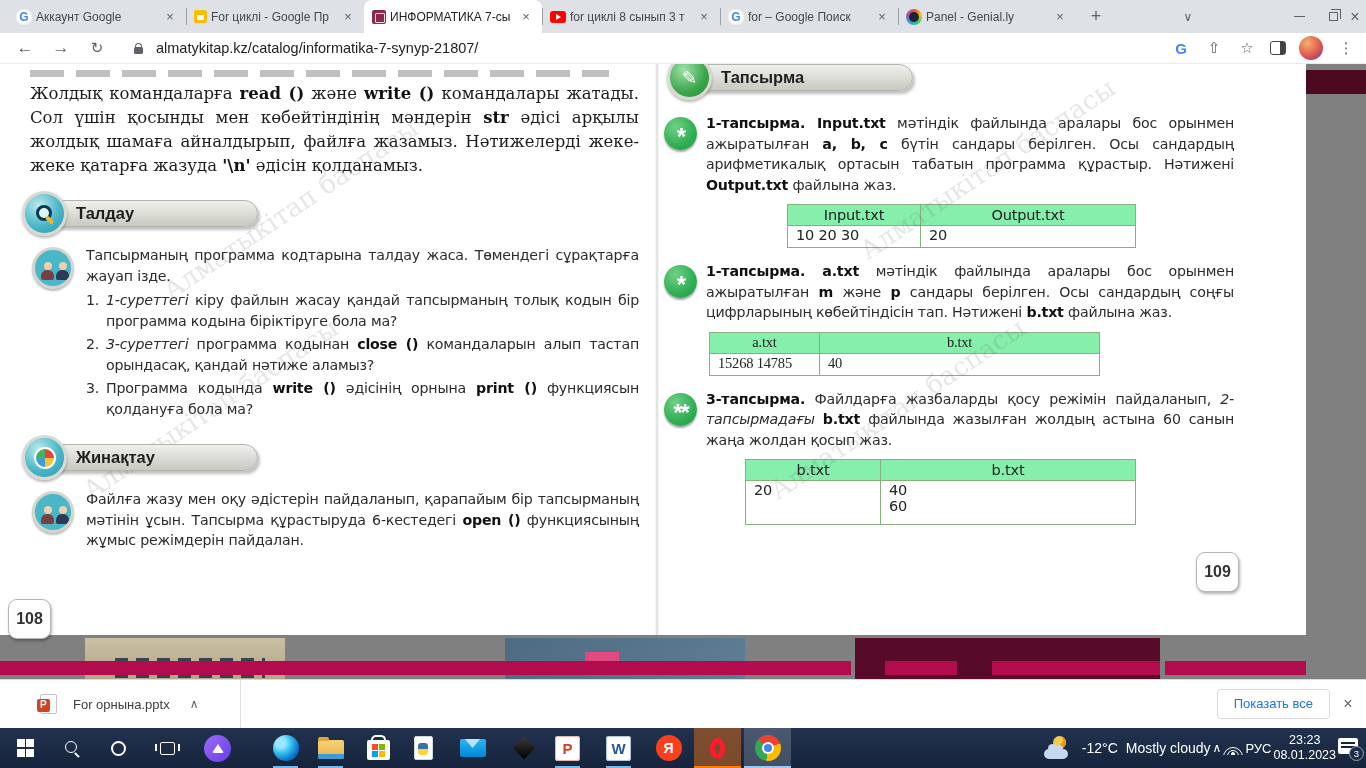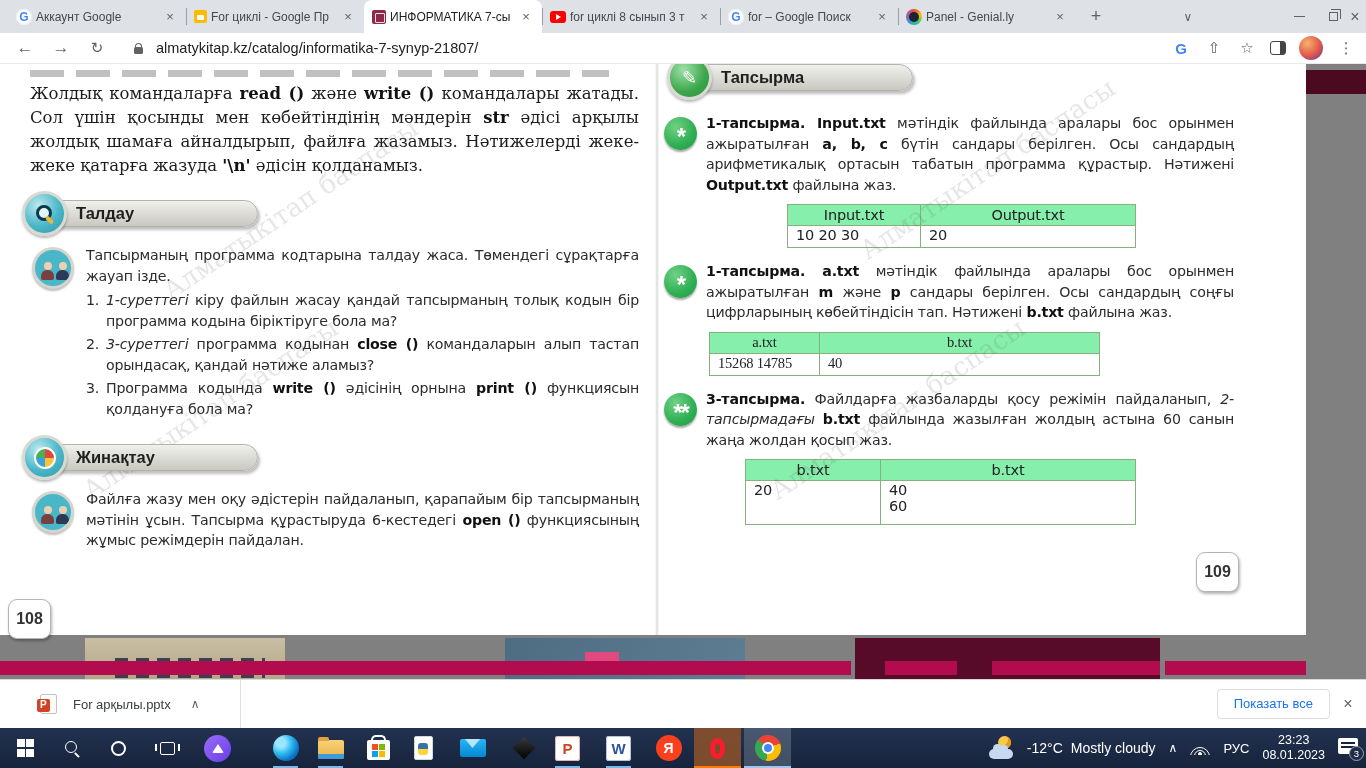--- a/index.html
+++ b/index.html
@@ -138,21 +138,21 @@
   .ic-explorer { position:relative; width:26px; height:19px; background:linear-gradient(#f9d277,#eab24b); border-radius:2px; margin-top:3px; } .ic-explorer::before { content:""; position:absolute; left:0; top:-3px; width:11px; height:4px; background:#e0a33e; border-radius:2px 2px 0 0; } .ic-explorer::after { content:""; position:absolute; left:0; bottom:0; width:100%; height:5px; background:#3f9bd8; border-radius:0 0 2px 2px; }
   .ic-store { position:relative; width:23px; height:20px; background:#fff; border-radius:2px; margin-top:4px; display:flex; align-items:center; justify-content:center; } .ic-store::before { content:""; position:absolute; top:-5px; width:11px; height:7px; border:2px solid #fff; border-bottom:none; border-radius:5px 5px 0 0; } .ic-store i { display:grid; grid-template-columns:6px 6px; grid-template-rows:6px 6px; gap:1px; } .ic-store i b:nth-child(1){background:#f25022;} .ic-store i b:nth-child(2){background:#7fba00;} .ic-store i b:nth-child(3){background:#00a4ef;} .ic-store i b:nth-child(4){background:#ffb900;}
   .ic-python { position:relative; width:19px; height:24px; background:#fff; border-radius:2px; border:1px solid #cfd8dc; } .ic-python::before { content:""; position:absolute; left:3px; top:6px; width:10px; height:6px; background:#3572a5; border-radius:3px 3px 0 0; } .ic-python::after { content:""; position:absolute; left:3px; top:12px; width:10px; height:6px; background:#ffd43b; border-radius:0 0 3px 3px; }
   .ic-mail { position:relative; width:26px; height:18px; background:linear-gradient(#29b6f6,#0288d1); border-radius:2px; overflow:hidden; } .ic-mail::before { content:""; position:absolute; left:-4px; top:-11px; width:34px; height:20px; background:#b3e5fc; transform:rotate(0deg); clip-path:polygon(0 0,50% 100%,100% 0); }
   .ic-inkscape { width:16px; height:16px; background:linear-gradient(135deg,#3a3a3a,#000); transform:rotate(45deg); }
   .ic-doc { position:relative; width:25px; height:25px; background:#fff; border-radius:3px; display:flex; align-items:center; justify-content:center; font-weight:bold; font-size:15px; }
   .ic-doc.ppt { color:#d04423; box-shadow:inset 0 0 0 1px #e4b6a8; } .ic-doc.word { color:#2b579a; box-shadow:inset 0 0 0 1px #b2c4e0; }
   .ic-yandex { width:26px; height:26px; border-radius:50%; background:#fc3f1d; color:#fff; font-weight:bold; font-size:14px; display:flex; align-items:center; justify-content:center; }
   .ic-opera { width:15px; height:21px; border:5px solid #ff1b2d; border-radius:50%; }
   .ic-chrome { position:relative; width:26px; height:26px; border-radius:50%; background:conic-gradient(from -50deg,#ea4335 0 33%,#fbbc05 33% 66%,#34a853 66% 100%); } .ic-chrome::before { content:""; position:absolute; inset:7px; border-radius:50%; background:#fff; } .ic-chrome::after { content:""; position:absolute; inset:9px; border-radius:50%; background:#4285f4; }
-  .tray { position:absolute; right:6px; top:0; height:40px; display:flex; align-items:center; gap:13px; color:#fff; }
+  .tray { position:absolute; right:6px; top:0; height:40px; display:flex; align-items:center; gap:2px; color:#fff; }
   .weather { display:flex; align-items:center; gap:8px; }
   .wx-icon { position:relative; width:30px; height:24px; }
   .wx-moon { position:absolute; left:9px; top:0; width:13px; height:13px; border-radius:50%; background:#f7c948; box-shadow:inset -3px -3px 0 0 #e8961c; }
   .wx-cloud { position:absolute; left:0; bottom:1px; width:24px; height:10px; background:#c7d9f0; border-radius:8px; } .wx-cloud::before { content:""; position:absolute; left:4px; top:-5px; width:9px; height:9px; border-radius:50%; background:#c7d9f0; } .wx-cloud::after { content:""; position:absolute; left:11px; top:-4px; width:8px; height:8px; border-radius:50%; background:#c7d9f0; }
   .wx-text { font-size:14px; }
   .tray-caret { font-size:12px; }
   .wifi { position:relative; width:20px; height:14px; overflow:hidden; }
   .wifi i { position:absolute; left:50%; border:1.7px solid #fff; border-radius:50%; }
   .wifi .a1 { width:20px; height:20px; margin-left:-10px; bottom:-12px; }
   .wifi .a2 { width:12px; height:12px; margin-left:-6px; bottom:-7px; }
@@ -384,21 +384,21 @@
     <div class="band" style="left:0; width:851px;"></div>
     <div class="band" style="left:885px; width:72px;"></div>
     <div class="band" style="left:992px; width:168px;"></div>
     <div class="band" style="left:1165px; width:141px;"></div>
   </div>
 </div>
 
 <div class="dlbar">
   <div class="dl-item">
     <span class="ppt-icon"></span>
-    <span class="dl-name">For арқылы.pptx</span>
+    <span class="dl-name">For орнына.pptx</span>
     <span class="dl-caret">∧</span>
   </div>
   <div class="dl-divider"></div>
   <button class="show-all">Показать все</button>
   <span class="dl-close">×</span>
 </div>
 
 <div class="taskbar">
   <div class="slot" style="left:2px;">
       <span class="ic-win">

